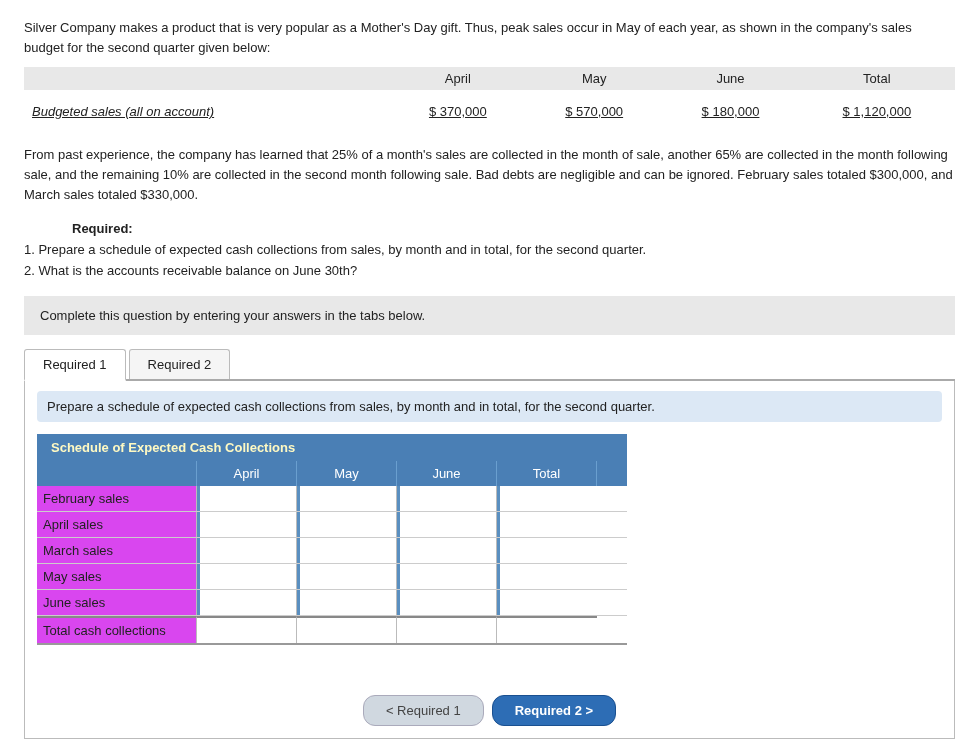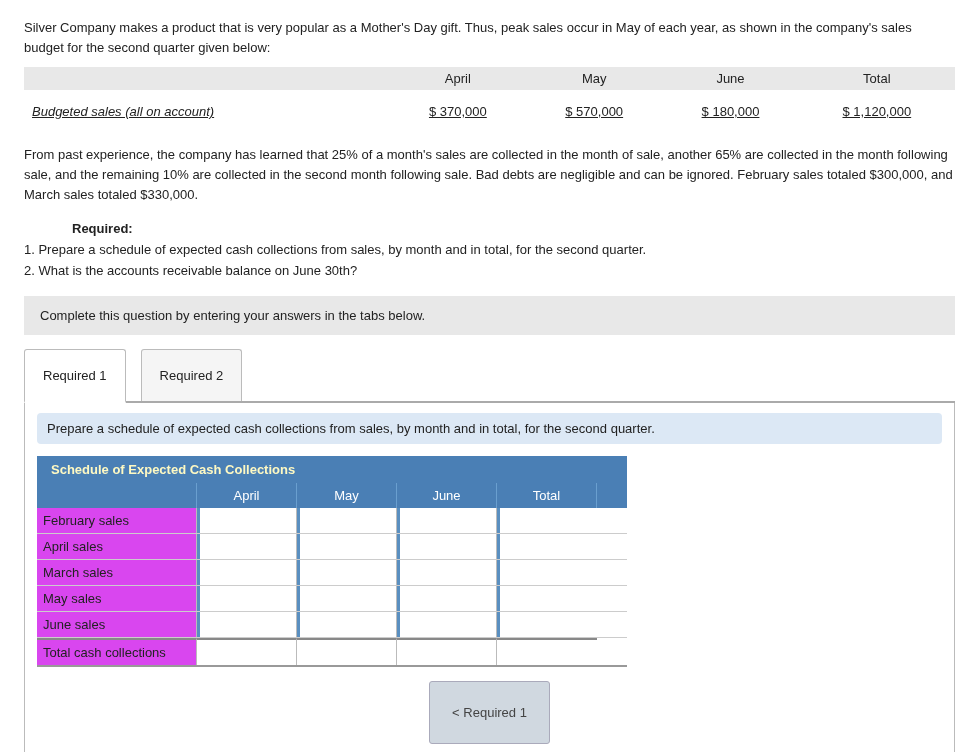--- a/index.html
+++ b/index.html
@@ -62,27 +62,27 @@
       margin-bottom: 14px;
       font-weight: normal;
       font-size: 13px;
     }
     .tabs-row {
       display: flex;
       border-bottom: 2px solid #aaa;
       margin-bottom: 0;
     }
     .tab {
-      padding: 18px 18px;
+      padding: 7px 18px;
       border: 1px solid #bbb;
       border-bottom: none;
       background: #f5f5f5;
       cursor: pointer;
       font-size: 13px;
-      margin-right: 15px;
+      margin-right: 3px;
       border-radius: 3px 3px 0 0;
     }
     .tab.active {
       background: #fff;
       border-bottom: 2px solid #fff;
       margin-bottom: -2px;
       font-weight: normal;
     }
     .tab-content {
       border: 1px solid #bbb;
@@ -166,24 +166,25 @@
       border-left: none;
       border-top: none;
     }
     .nav-buttons {
       display: flex;
       justify-content: center;
       gap: 8px;
       margin-top: 14px;
     }
     .nav-btn {
-      padding: 23px 22px;
-      font-size: 13px;
-      border-radius: 3px;
+      padding: 7px 22px;
+      font-size: 13px;
+      border-radius: 12px;
       cursor: pointer;
+      margin-top: 36px;
     }
     .nav-btn-prev {
       background: #d0d8e0;
       border: 1px solid #aab;
       color: #444;
     }
     .nav-btn-next {
       background: #2d6db5;
       border: 1px solid #1a5090;
       color: #fff;
@@ -290,14 +291,15 @@
       <div class="row-label">Total cash collections</div>
       <div class="row-cell"><input type="text" style=""></div>
       <div class="row-cell"><input type="text" style=""></div>
       <div class="row-cell"><input type="text" style=""></div>
       <div class="row-cell"><input type="text" style=""></div>
     </div>
   </div>
 
   <div class="nav-buttons">
     <button class="nav-btn nav-btn-prev">&lt; Required 1</button>
+    <button class="nav-btn nav-btn-next">Required 2 &gt;</button>
   </div>
 </div>
 
 </body></html>

